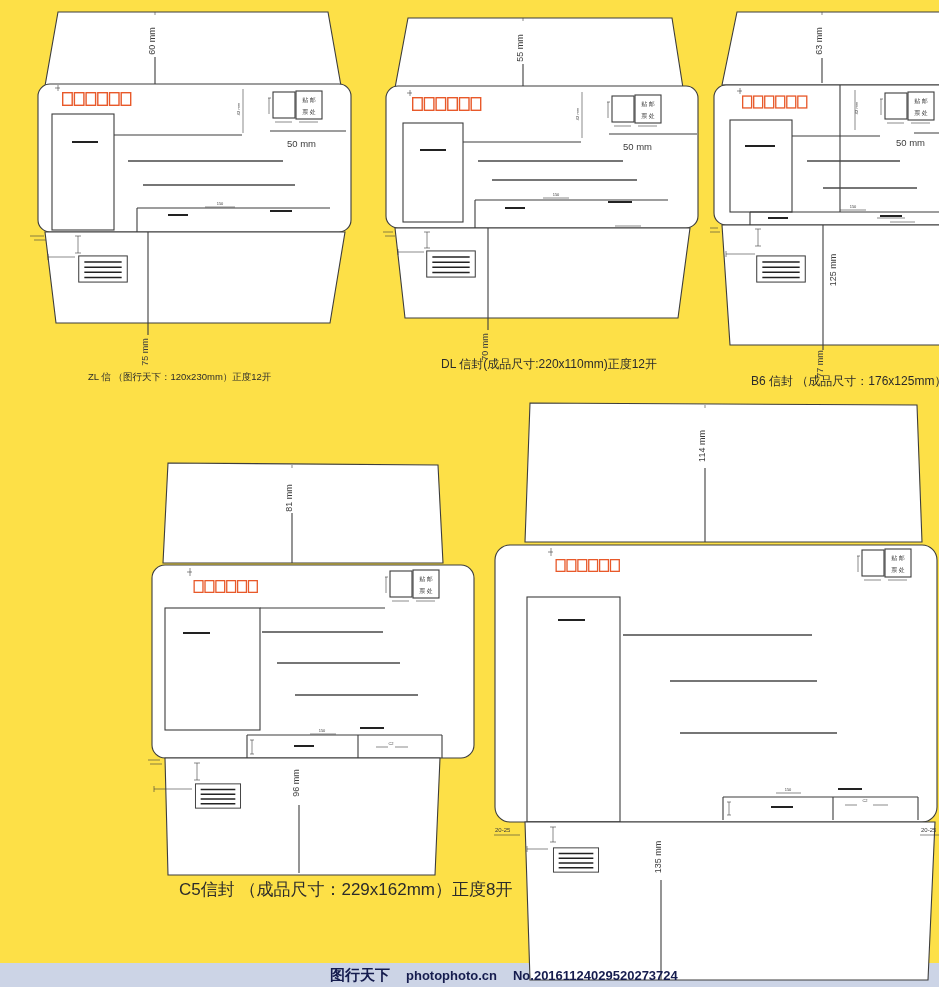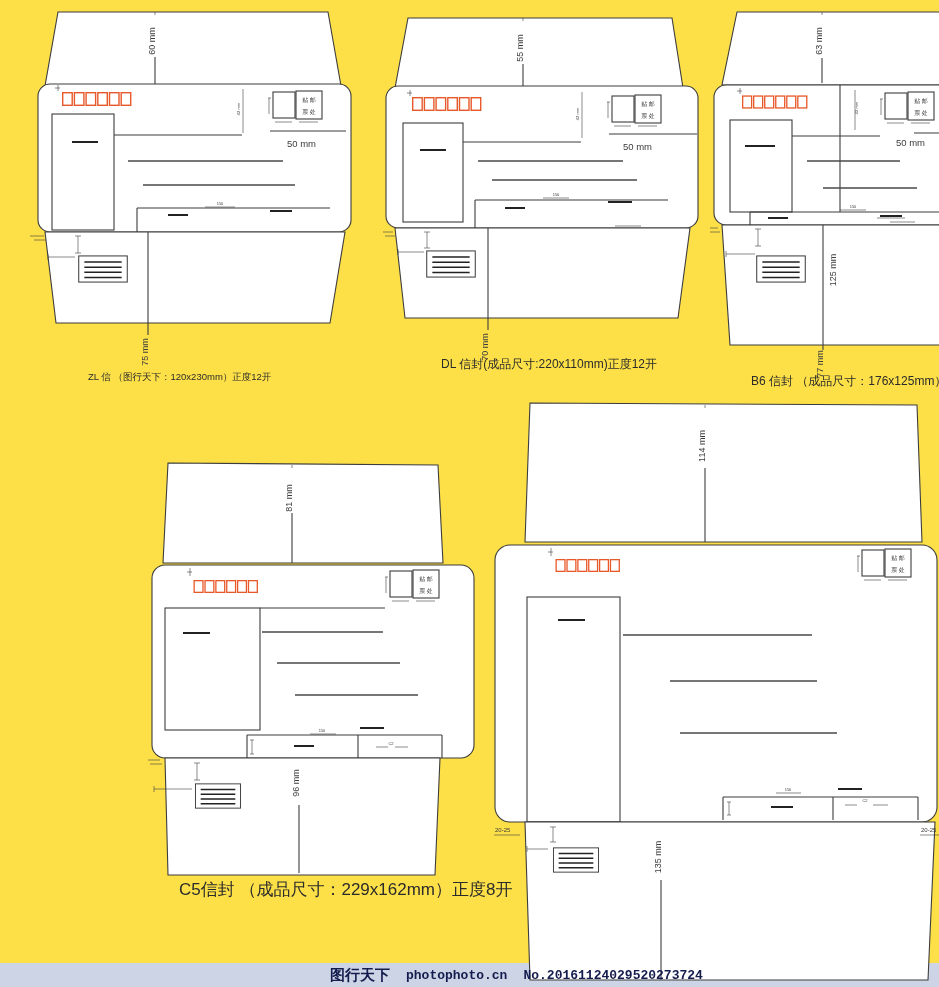--- a/index.html
+++ b/index.html
@@ -18,21 +18,21 @@
   .dim50{font-size:9.5px}
   .mdim{font-size:4px}
   .glue{font-size:6px}
   .stamp-ch{font-size:6px;fill:#444}
   .caption{position:absolute;color:#2b2b2b;white-space:nowrap;z-index:4}
   .watermark-bar{position:absolute;left:0;top:963px;width:939px;height:24px;
                  background:var(--watermark-bar,#ccd4e6);z-index:0}
   .watermark-text{position:absolute;left:330px;top:963px;height:24px;display:flex;
                   align-items:center;gap:16px;color:var(--watermark-text,#151c4e);z-index:5}
   .wm-brand{font-weight:bold;font-size:15px}
-  .wm-site,.wm-serial{font-family:Liberation Mono, monospace;font-size:13px;font-weight:bold}
+  .wm-site,.wm-serial{font-family:Liberation Sans, sans-serif;font-size:13px;font-weight:bold}
 </style>
 </head>
 <body>
 
 <div class="page">
 
   <svg width="0" height="0" style="position:absolute" aria-hidden="true">
     <defs>
       <symbol id="postal6" viewBox="0 0 70 14">
         <rect class="pb" x="0.7" y="0.7" width="9.5" height="12.6"></rect>

